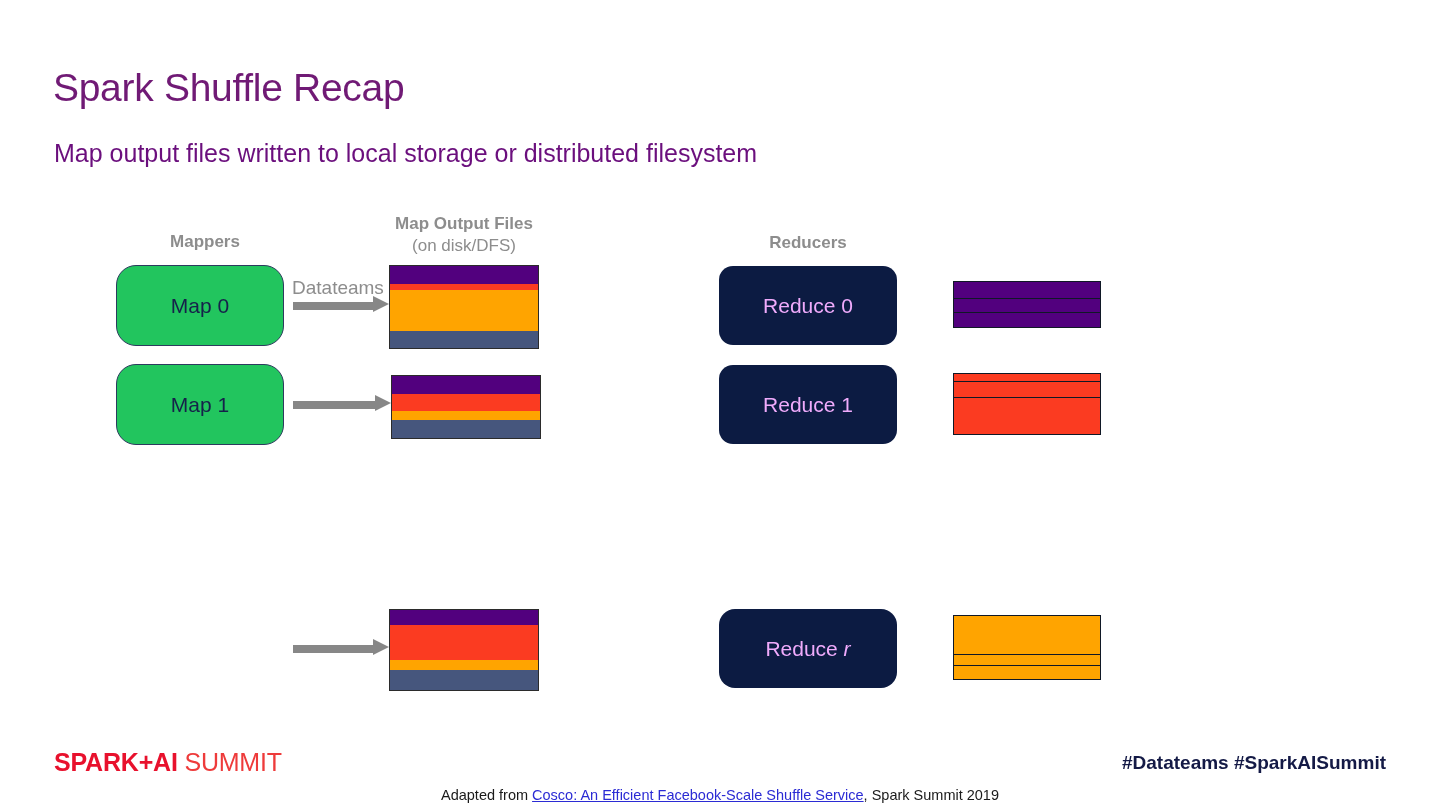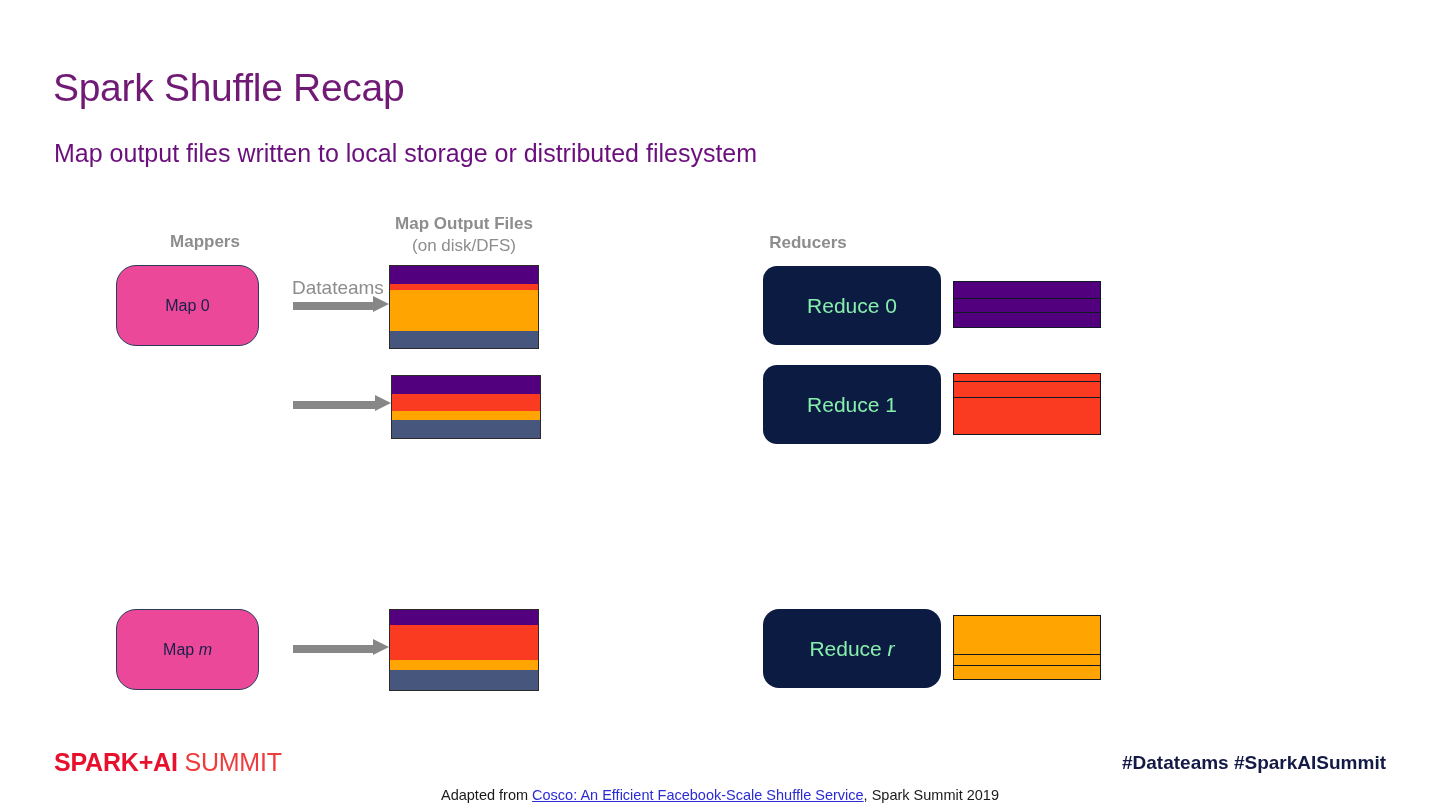--- a/index.html
+++ b/index.html
@@ -28,25 +28,25 @@
     position: absolute; color: #8d8d8d; font-weight: bold;
     font-size: 17px; text-align: center; white-space: nowrap;
   }
   .col-head .sub { display: block; font-weight: normal; font-size: 17px; margin-top: 2px; }
   #head-mappers { left: 125px; top: 232px; width: 160px; }
   #head-mof     { left: 364px; top: 214px; width: 200px; }
   #head-reducers{ left: 728px; top: 233px; width: 160px; }
 
   
   .map-box {
-    position: absolute; width: 143px; height: 81px;
-    background: #ec4899; border: 1.6px solid #2d3b5e;
+    position: absolute; width: 168px; height: 81px;
+    background: #22c55e; border: 1.6px solid #2d3b5e;
     border-radius: 20px;
     display: flex; align-items: center; justify-content: center;
-    color: #16214a; font-size: 16px;
+    color: #16214a; font-size: 21px;
   }
   .map-box .it { font-style: italic; }
   #map0 { left: 116px; top: 265px; }
   #map1 { left: 116px; top: 364px; }
   #mapm { left: 116px; top: 609px; }
 
   
   .arrow { position: absolute; height: 12px; }
   .arrow .shaft {
     position: absolute; left: 0; top: 2px;
@@ -79,21 +79,21 @@
   .file-stack .band { width: 100%; }
   #file0 { left: 389px; top: 265px; width: 150px; height: 84px; }
   #file1 { left: 391px; top: 375px; width: 150px; height: 64px; }
   #filem { left: 389px; top: 609px; width: 150px; height: 82px; }
 
   
   .reduce-box {
     position: absolute; width: 178px; height: 79px;
     background: #0c1b42; border-radius: 14px;
     display: flex; align-items: center; justify-content: center;
-    color: #86efac; font-size: 21px; margin-left: 44px;
+    color: #f0abfc; font-size: 21px;
   }
   .reduce-box .it { font-style: italic; }
   #red0 { left: 719px; top: 266px; }
   #red1 { left: 719px; top: 365px; justify-content: center; }
   #redr { left: 719px; top: 609px; border-radius: 16px; }
 
   
   .out-stack {
     position: absolute; border: 1.6px solid #101826;
     display: flex; flex-direction: column; overflow: hidden;
@@ -136,22 +136,22 @@
     <span>Map Output Files</span>
     <span class="sub">(on disk/DFS)</span>
   </div>
   <div class="col-head" id="head-reducers">
     <span>Reducers</span>
   </div>
 
   <div class="map-box" id="map0">
     <span><span>Map </span><span>0</span></span>
   </div>
-  <div class="map-box" id="mapm">
-    <span><span>Map </span><span class="it">m</span></span>
+  <div class="map-box" id="map1">
+    <span><span>Map </span><span>1</span></span>
   </div>
 
   <div class="partition-label">Datateams</div>
   <div class="arrow" id="arrow0">
       <div class="shaft"></div>
       <div class="head"></div>
     </div>
   <div class="arrow" id="arrow1">
       <div class="shaft"></div>
       <div class="head"></div>

